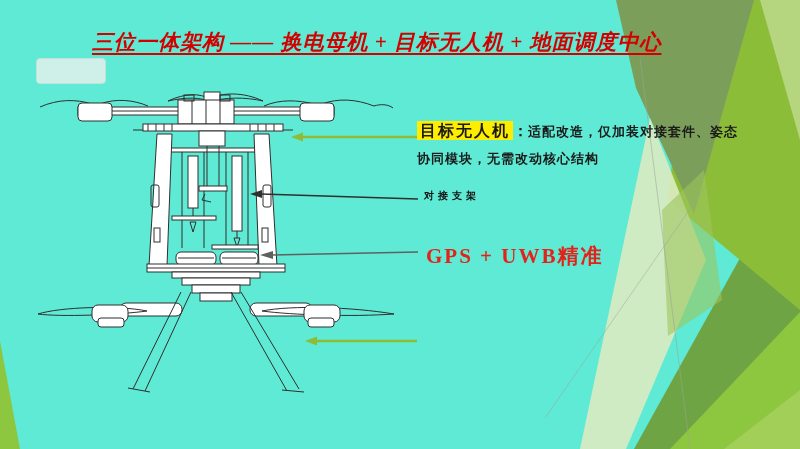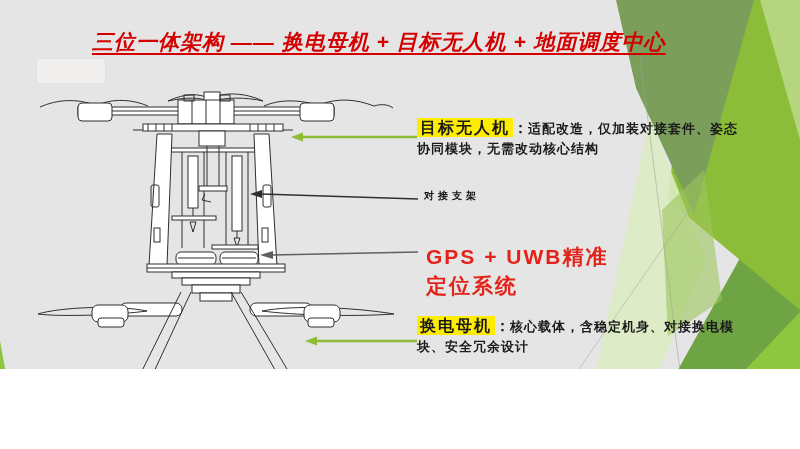--- a/index.html
+++ b/index.html
@@ -1,34 +1,34 @@
 <!DOCTYPE html>
 <html><head>
 <meta charset="utf-8">
 <style>
   html,body{margin:0;padding:0;}
   .slide{
-    position:relative;width:800px;height:369px;background:#e5e5e5;overflow:hidden;
-    font-family:Liberation Sans, sans-serif;
+    position:relative;width:800px;height:449px;background:#5eead4;overflow:hidden;
+    font-family:Liberation Serif, serif;
   }
   .bg, .diagram{position:absolute;inset:0;width:800px;height:449px;}
   .bg{z-index:0;}
   .diagram{z-index:2;}
   .watermark{
     position:absolute;left:36px;top:58px;width:68px;height:24px;z-index:1;
     background:#f4f3f0;border:1px solid #e3e1dc;border-radius:4px;opacity:.75;
   }
   .title{
     position:absolute;left:92px;top:28px;z-index:3;margin:0;
     font-size:21px;font-weight:bold;font-style:italic;letter-spacing:1px;
     color:#d40000;white-space:nowrap;
     text-decoration:underline;text-underline-offset:4px;text-decoration-thickness:1.5px;
   }
   .callout{
-    position:absolute;z-index:3;width:328px;line-height:19px;color:#1a1a1a;
+    position:absolute;z-index:3;width:328px;line-height:26px;color:#1a1a1a;
   }
   .callout-target{left:417px;top:118px;}
   .callout-mother{left:417px;top:316px;}
   .hl{
     font-size:16px;font-weight:bold;letter-spacing:2px;
     background:#ffed00;padding:1px 3px;
   }
   .sep{font-size:15px;font-weight:bold;}
   .desc{font-size:13px;letter-spacing:1px;font-weight:600;}
   .label-bracket{
@@ -149,20 +149,16 @@
   </svg>
 
   <div class="callout callout-target">
     <span class="hl">目标无人机</span><span class="sep">：</span><span class="desc">适配改造，仅加装对接套件、姿态协同模块，无需改动核心结构</span>
   </div>
 
   <div class="label-bracket">对接支架</div>
 
   <div class="label-gps">
     <div>GPS + UWB精准</div>
-    <div>定位系统</div>
   </div>
 
-  <div class="callout callout-mother">
-    <span class="hl">换电母机</span><span class="sep">：</span><span class="desc">核心载体，含稳定机身、对接换电模块、安全冗余设计</span>
-  </div>
 
 </div>
 
 </body></html>

